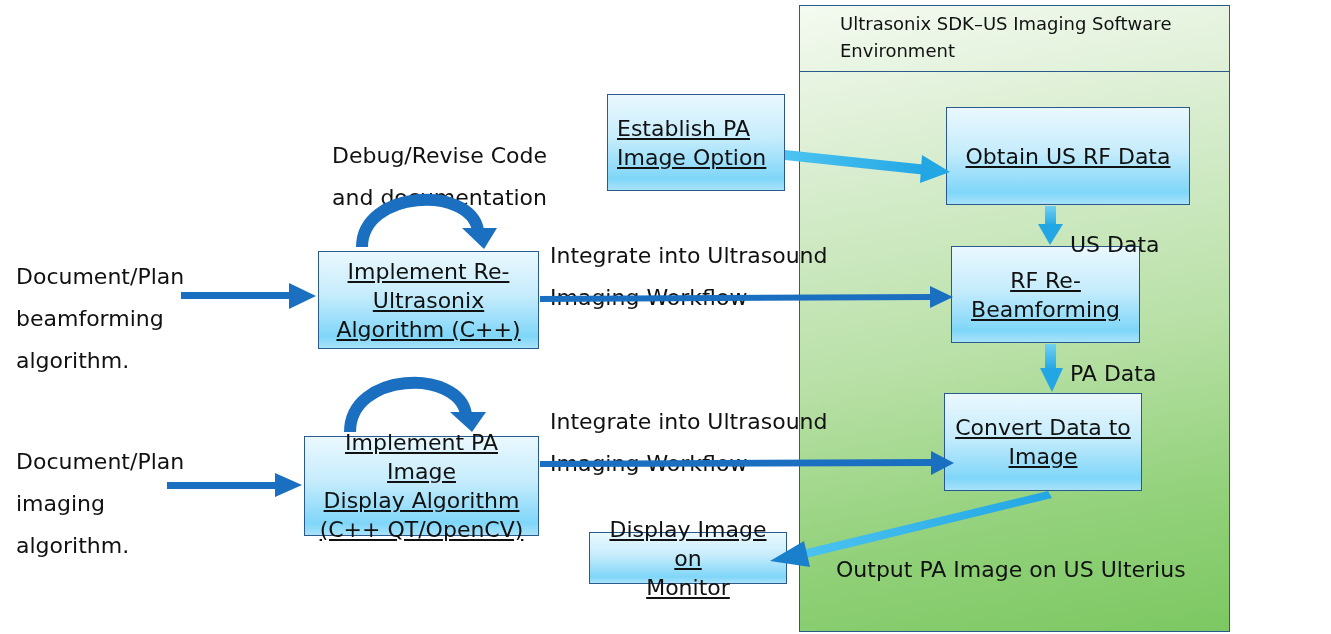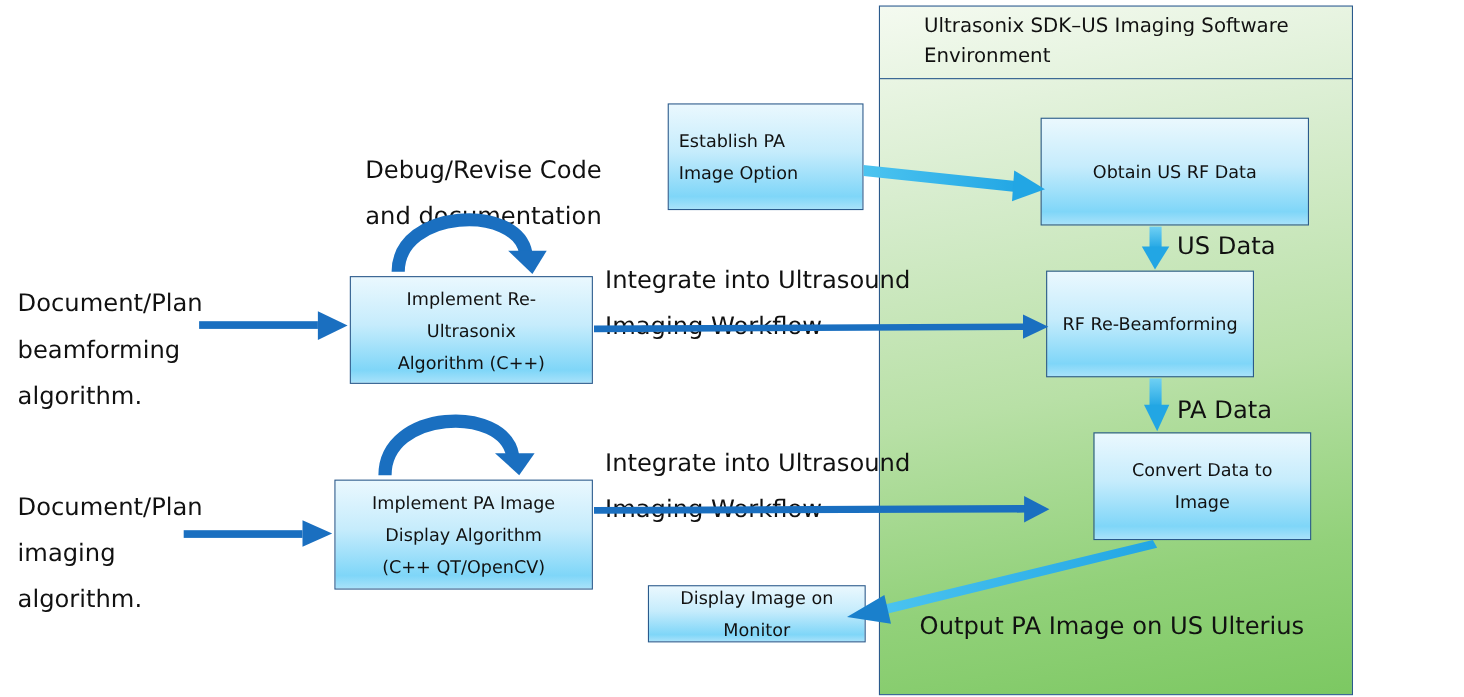--- a/index.html
+++ b/index.html
@@ -12,21 +12,21 @@
   }
   .env-header {
     position: absolute; left: 0; top: 0; right: 0; height: 66px;
     border-bottom: 1.5px solid #2a5a8c; box-sizing: border-box;
     padding: 4px 9px; font-size: 18px; line-height: 27px;
   }
   .box {
     position: absolute; box-sizing: border-box; border: 1.5px solid #2a5a8c;
     background: linear-gradient(180deg, #eaf8fe 0%, #c6ecfc 45%, #7fd6f8 88%, #a8e2fa 100%);
     display: flex; align-items: center; justify-content: center; text-align: center;
-    font-size: 16px; line-height: 29px; padding: 2px 6px; white-space: pre-line;
+    font-size: 22px; line-height: 29px; padding: 2px 6px; white-space: pre-line; text-decoration: underline;
   }
   .box.left { justify-content: flex-start; text-align: left; padding-left: 9px; }
   .label { position: absolute; font-size: 22px; line-height: 42px; white-space: pre-line; }
   svg.arrows { position: absolute; left: 0; top: 0; width: 1331px; height: 634px; pointer-events: none; }
 </style>
 </head>
 <body>
 
 <div class="env">
   <div class="env-header" style="white-space:pre-line;padding-left:40px;">Ultrasonix SDK–US Imaging Software
@@ -43,32 +43,32 @@
 <div class="box" style="left:318px; top:251px; width:221px; height:98px;">Implement Re-
 Ultrasonix
 Algorithm (C++)</div>
 <div class="box" style="left:304px; top:436px; width:235px; height:100px;text-align:center;">Implement PA Image
 Display Algorithm
 (C++ QT/OpenCV)</div>
 <div class="box left" style="left:607px; top:94px; width:178px; height:97px;">Establish PA
 Image Option</div>
 <div class="box" style="left:946px; top:107px; width:244px; height:98px;">Obtain US RF Data</div>
 <div class="box" style="left:951px; top:246px; width:189px; height:97px;">RF Re-Beamforming</div>
-<div class="box" style="left:994px; top:393px; width:198px; height:98px;">Convert Data to
+<div class="box" style="left:944px; top:393px; width:198px; height:98px;">Convert Data to
 Image</div>
 <div class="box" style="left:589px; top:532px; width:198px; height:52px;">Display Image on
 Monitor</div>
 
 <div class="label" style="left:332px; top:135px; text-align:center;">Debug/Revise Code
 and documentation</div>
 <div class="label" style="left:550px; top:235px;">Integrate into Ultrasound
 Imaging Workflow</div>
 <div class="label" style="left:550px; top:401px;">Integrate into Ultrasound
 Imaging Workflow</div>
-<div class="label" style="left:1070px; top:204px;">US Data</div>
+<div class="label" style="left:1070px; top:224px;">US Data</div>
 <div class="label" style="left:1070px; top:353px;">PA Data</div>
 <div class="label" style="left:836px; top:549px;">Output PA Image on US Ulterius</div>
 
 <svg class="arrows" viewBox="0 0 1331 634">
   <defs>
     <linearGradient id="lightArrow" x1="0" y1="0" x2="1" y2="0">
       <stop offset="0" stop-color="#4cc4f0"></stop>
       <stop offset="1" stop-color="#22a6e4"></stop>
     </linearGradient>
     <linearGradient id="downArrow" x1="0" y1="0" x2="0" y2="1">

